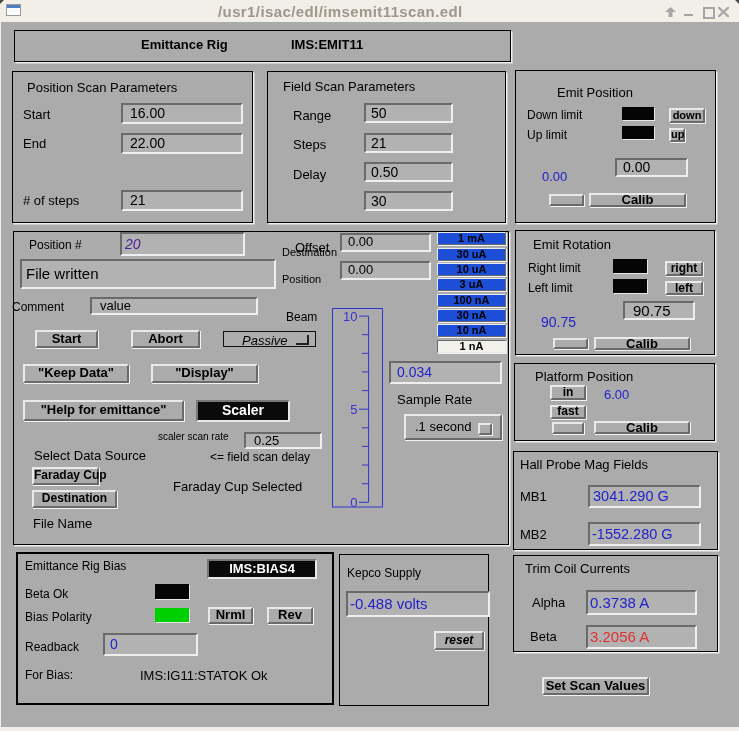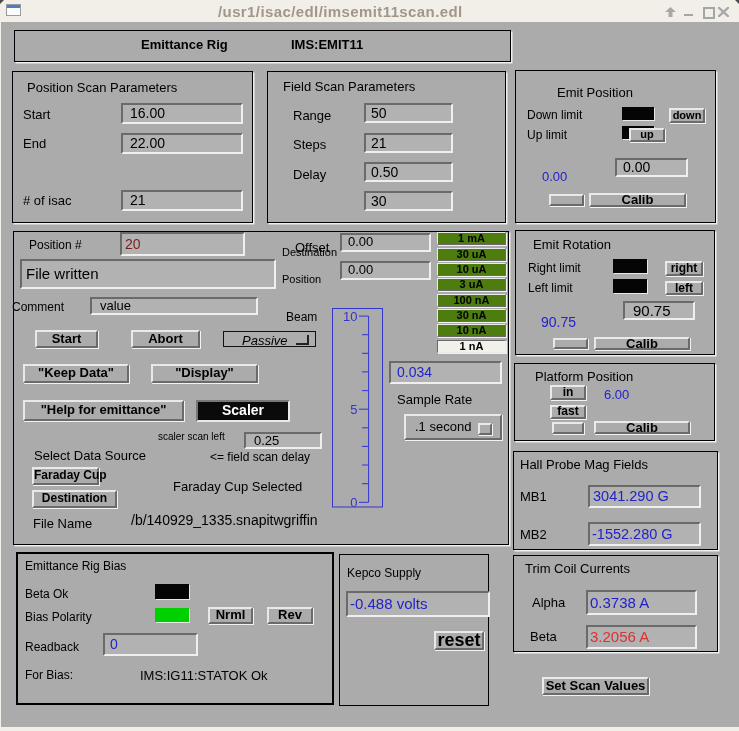--- a/index.html
+++ b/index.html
@@ -1,18 +1,18 @@
 <!DOCTYPE html>
 <html><head><meta charset="utf-8"><style>
 html,body{margin:0;padding:0;}
 #w{position:relative;width:739px;height:731px;background:#ababab;font-family:"Liberation Sans",sans-serif;overflow:hidden;}
 .g{position:absolute;box-sizing:border-box;border:1px solid #000;box-shadow:1.5px 1.5px 0 #f0f0f0;}
 .f{position:absolute;box-sizing:border-box;background:#b2b2b2;border:2px solid;border-color:#6a6a6a #efefef #efefef #6a6a6a;color:#000;white-space:nowrap;overflow:hidden;}
 .b{position:absolute;box-sizing:border-box;background:#ababab;border:2px solid;border-color:#e9e9e9 #6a6a6a #6a6a6a #e9e9e9;box-shadow:1px 1px 0 #f2f2f2;font-weight:bold;text-align:center;color:#000;white-space:nowrap;}
-.s{position:absolute;box-sizing:border-box;left:437px;width:69px;height:13px;background:#4d7c0f;border:1px solid;border-color:#e9e9e9 #6a6a6a #6a6a6a #e9e9e9;box-shadow:1px 1px 0 #f2f2f2;font-weight:bold;font-size:11px;line-height:10px;text-align:center;}
+.s{position:absolute;box-sizing:border-box;left:437px;width:69px;height:13px;background:#1d4ed8;border:1px solid;border-color:#e9e9e9 #6a6a6a #6a6a6a #e9e9e9;box-shadow:1px 1px 0 #f2f2f2;font-weight:bold;font-size:11px;line-height:10px;text-align:center;}
 .k{position:absolute;background:#050505;box-shadow:1px 1px 0 #e8e8e8;}
 .t{position:absolute;color:#000;white-space:nowrap;font-size:13px;}
 .bl{color:#2222cc;}
 </style></head><body>
 <div id="w">
 
 <div style="position:absolute;left:0;top:0;width:739px;height:22px;background:#f2efe9;"></div>
 <div style="position:absolute;left:6px;top:4px;width:15px;height:12px;background:#fcfcfc;border:1px solid #9a9a9a;box-sizing:border-box;">
       <div style="height:3px;background:#4a7fc1;"></div>
     </div>
@@ -29,21 +29,21 @@
 <div style="position:absolute;left:0;top:22px;width:1px;height:705px;background:#f2efe9;"></div>
 
 <div class="g" style="left:14px;top:30px;width:497px;height:32px;"></div>
 <div class="t" style="left:141px;top:37px;font-weight:bold;">Emittance Rig</div>
 <div class="t" style="left:291px;top:37px;font-weight:bold;">IMS:EMIT11</div>
 
 <div class="g" style="left:12px;top:71px;width:241px;height:152px;"></div>
 <div class="t" style="left:27px;top:80px;">Position Scan Parameters</div>
 <div class="t" style="left:23px;top:107px;">Start</div>
 <div class="t" style="left:23px;top:136px;">End</div>
-<div class="t" style="left:23px;top:193px;"># of isac</div>
+<div class="t" style="left:23px;top:193px;"># of steps</div>
 <div class="f" style="left:121px;top:103px;width:122px;height:21px;font-size:14px;line-height:17px;padding-left:7px;">16.00</div>
 <div class="f" style="left:121px;top:133px;width:122px;height:21px;font-size:14px;line-height:17px;padding-left:7px;">22.00</div>
 <div class="f" style="left:121px;top:190px;width:122px;height:21px;font-size:14px;line-height:17px;padding-left:7px;">21</div>
 
 <div class="g" style="left:267px;top:71px;width:239px;height:152px;"></div>
 <div class="t" style="left:283px;top:79px;">Field Scan Parameters</div>
 <div class="t" style="left:293px;top:108px;">Range</div>
 <div class="t" style="left:293px;top:137px;">Steps</div>
 <div class="t" style="left:293px;top:167px;">Delay</div>
 <div class="t" style="left:295px;top:196px;margin-top:44px;">Offset</div>
@@ -52,55 +52,54 @@
 <div class="f" style="left:364px;top:162px;width:89px;height:20px;font-size:14px;line-height:16px;padding-left:5px;">0.50</div>
 <div class="f" style="left:364px;top:191px;width:89px;height:20px;font-size:14px;line-height:16px;padding-left:5px;">30</div>
 
 <div class="g" style="left:515px;top:70px;width:201px;height:153px;"></div>
 <div class="t" style="left:557px;top:85px;">Emit Position</div>
 <div class="t" style="left:527px;top:108px;font-size:12px;">Down limit</div>
 <div class="t" style="left:527px;top:128px;font-size:12px;">Up limit</div>
 <div class="k" style="left:622px;top:107px;width:32px;height:13px;"></div>
 <div class="k" style="left:622px;top:126px;width:32px;height:13px;"></div>
 <div class="b" style="left:669px;top:108px;width:36px;height:15px;font-size:11px;line-height:10px;">down</div>
-<div class="b" style="left:629px;top:128px;width:36px;height:14px;font-size:11px;line-height:9px;">up</div>
+<div class="b" style="left:669px;top:128px;width:16px;height:14px;font-size:11px;line-height:9px;">up</div>
 <div class="f" style="left:615px;top:158px;width:73px;height:19px;font-size:14px;line-height:14px;padding-left:6px;">0.00</div>
 <div class="t bl" style="left:542px;top:169px;">0.00</div>
 <div class="b" style="left:549px;top:194px;width:35px;height:12px;"></div>
 <div class="b" style="left:589px;top:193px;width:97px;height:14px;font-size:13px;line-height:10px;">Calib</div>
 
 <div class="g" style="left:13px;top:231px;width:496px;height:314px;"></div>
 <div class="t" style="left:29px;top:238px;font-size:12px;">Position #</div>
-<div class="f" style="left:120px;top:232px;width:125px;height:24px;font-size:14px;line-height:20px;padding-left:3px;color:#7f1d1d;">20</div>
+<div class="f" style="left:120px;top:232px;width:125px;height:24px;font-size:14px;line-height:20px;padding-left:3px;color:#4c1d95;font-style:italic;">20</div>
 <div class="f" style="left:20px;top:259px;width:256px;height:30px;font-size:15px;line-height:26px;padding-left:4px;">File written</div>
 <div class="t" style="left:12px;top:300px;font-size:12px;">Comment</div>
 <div class="f" style="left:90px;top:297px;width:168px;height:18px;font-size:13px;line-height:14px;padding-left:8px;">value</div>
 <div class="t" style="left:282px;top:246px;font-size:11px;">Destination</div>
 <div class="t" style="left:282px;top:273px;font-size:11px;">Position</div>
 <div class="f" style="left:340px;top:233px;width:91px;height:19px;font-size:13px;line-height:14px;padding-left:6px;">0.00</div>
 <div class="f" style="left:340px;top:261px;width:91px;height:19px;font-size:13px;line-height:14px;padding-left:6px;">0.00</div>
 <div class="t" style="left:286px;top:310px;font-size:12px;">Beam</div>
 <div class="b" style="left:35px;top:330px;width:63px;height:18px;font-size:13px;line-height:13px;">Start</div>
 <div class="b" style="left:131px;top:330px;width:69px;height:18px;font-size:13px;line-height:13px;">Abort</div>
 <div style="position:absolute;left:223px;top:331px;width:93px;height:16px;box-sizing:border-box;border:1px solid #111;background:#adadad;"></div>
 <div class="t" style="left:242px;top:333px;font-style:italic;font-size:13px;">Passive</div>
 <div style="position:absolute;left:296px;top:335px;width:11px;height:8px;border-bottom:2px solid #222;border-right:2px solid #222;"></div>
 <div class="b" style="left:23px;top:364px;width:106px;height:19px;font-size:13px;line-height:14px;">"Keep Data"</div>
 <div class="b" style="left:151px;top:364px;width:107px;height:19px;font-size:13px;line-height:14px;">"Display"</div>
 <div class="b" style="left:23px;top:400px;width:161px;height:21px;font-size:13px;line-height:16px;">"Help for emittance"</div>
 <div style="position:absolute;left:196px;top:400px;width:94px;height:22px;box-sizing:border-box;background:#0a0a0a;border:2px solid;border-color:#777 #e9e9e9 #e9e9e9 #777;color:#fff;font-weight:bold;font-size:14px;line-height:17px;text-align:center;">Scaler</div>
-<div class="t" style="left:158px;top:431px;font-size:10px;">scaler scan left</div>
+<div class="t" style="left:158px;top:431px;font-size:10px;">scaler scan rate</div>
 <div class="f" style="left:244px;top:432px;width:78px;height:17px;font-size:13px;line-height:13px;padding-left:8px;">0.25</div>
 <div class="t" style="left:210px;top:450px;font-size:12px;">&lt;= field scan delay</div>
 <div class="t" style="left:34px;top:448px;">Select Data Source</div>
 <div class="b" style="left:32px;top:467px;width:67px;height:18px;font-size:12px;line-height:13px;">Faraday Cup</div>
 <div class="b" style="left:32px;top:490px;width:85px;height:18px;font-size:12px;line-height:13px;">Destination</div>
 <div class="t" style="left:173px;top:479px;">Faraday Cup Selected</div>
 <div class="t" style="left:33px;top:516px;">File Name</div>
-<div class="t" style="left:131px;top:512px;font-size:14px;">/b/140929_1335.snapitwgriffin</div>
 
 <div class="s" style="top:232px;">1 mA</div>
 <div class="s" style="top:248px;">30 uA</div>
 <div class="s" style="top:263px;">10 uA</div>
 <div class="s" style="top:278px;">3 uA</div>
 <div class="s" style="top:294px;">100 nA</div>
 <div class="s" style="top:309px;">30 nA</div>
 <div class="s" style="top:324px;">10 nA</div>
 <div class="s" style="top:340px;background:#f1f0ea;border-color:#6a6a6a #e9e9e9 #e9e9e9 #6a6a6a;">1 nA</div>
 
@@ -161,29 +160,30 @@
 <div class="g" style="left:513px;top:555px;width:205px;height:97px;"></div>
 <div class="t" style="left:525px;top:561px;">Trim Coil Currents</div>
 <div class="t" style="left:532px;top:595px;">Alpha</div>
 <div class="t" style="left:530px;top:629px;">Beta</div>
 <div class="f" style="left:586px;top:590px;width:111px;height:25px;font-size:15px;line-height:21px;padding-left:2px;color:#2222cc;">0.3738 A</div>
 <div class="f" style="left:586px;top:625px;width:111px;height:24px;font-size:15px;line-height:20px;padding-left:2px;color:#e03030;">3.2056 A</div>
 <div class="b" style="left:542px;top:677px;width:107px;height:18px;font-size:13px;line-height:13px;">Set Scan Values</div>
 
 <div style="position:absolute;left:16px;top:552px;width:318px;height:153px;box-sizing:border-box;border:2px solid #000;"></div>
 <div class="t" style="left:25px;top:559px;font-size:12px;">Emittance Rig Bias</div>
+<div style="position:absolute;left:207px;top:559px;width:110px;height:20px;box-sizing:border-box;background:#0a0a0a;border:2px solid;border-color:#777 #e9e9e9 #e9e9e9 #777;color:#fff;font-weight:bold;font-size:13px;line-height:15px;text-align:center;">IMS:BIAS4</div>
 <div class="t" style="left:25px;top:587px;font-size:12px;">Beta Ok</div>
 <div class="k" style="left:155px;top:584px;width:34px;height:15px;"></div>
 <div class="t" style="left:25px;top:610px;font-size:12px;">Bias Polarity</div>
 <div style="position:absolute;left:155px;top:608px;width:34px;height:14px;background:#00cf00;box-shadow:1px 1px 0 #e8e8e8;"></div>
 <div class="b" style="left:208px;top:607px;width:45px;height:17px;font-size:13px;line-height:12px;">Nrml</div>
 <div class="b" style="left:267px;top:607px;width:46px;height:17px;font-size:13px;line-height:12px;">Rev</div>
 <div class="t" style="left:25px;top:640px;font-size:12px;">Readback</div>
 <div class="f" style="left:103px;top:633px;width:95px;height:23px;font-size:14px;line-height:19px;padding-left:5px;color:#2222cc;">0</div>
 <div class="t" style="left:25px;top:668px;font-size:12px;">For Bias:</div>
 <div class="t" style="left:140px;top:668px;">IMS:IG11:STATOK Ok</div>
 
 <div style="position:absolute;left:339px;top:554px;width:150px;height:152px;box-sizing:border-box;border:1px solid #000;"></div>
 <div class="t" style="left:347px;top:566px;font-size:12px;">Kepco Supply</div>
 <div class="f" style="left:346px;top:591px;width:144px;height:26px;font-size:15px;line-height:22px;padding-left:2px;color:#2222cc;">-0.488 volts</div>
-<div class="b" style="left:434px;top:631px;width:50px;height:19px;font-size:18px;line-height:14px;">reset</div>
+<div class="b" style="left:434px;top:631px;width:50px;height:19px;font-size:12px;line-height:14px;font-style:italic;">reset</div>
 <div style="position:absolute;left:0;top:0;width:0;height:0;border-top:4px solid #4a4a4a;border-right:4px solid transparent;"></div>
 <div style="position:absolute;right:0;top:0;width:0;height:0;border-top:4px solid #4a4a4a;border-left:4px solid transparent;"></div>
 </div>
 </body></html>

